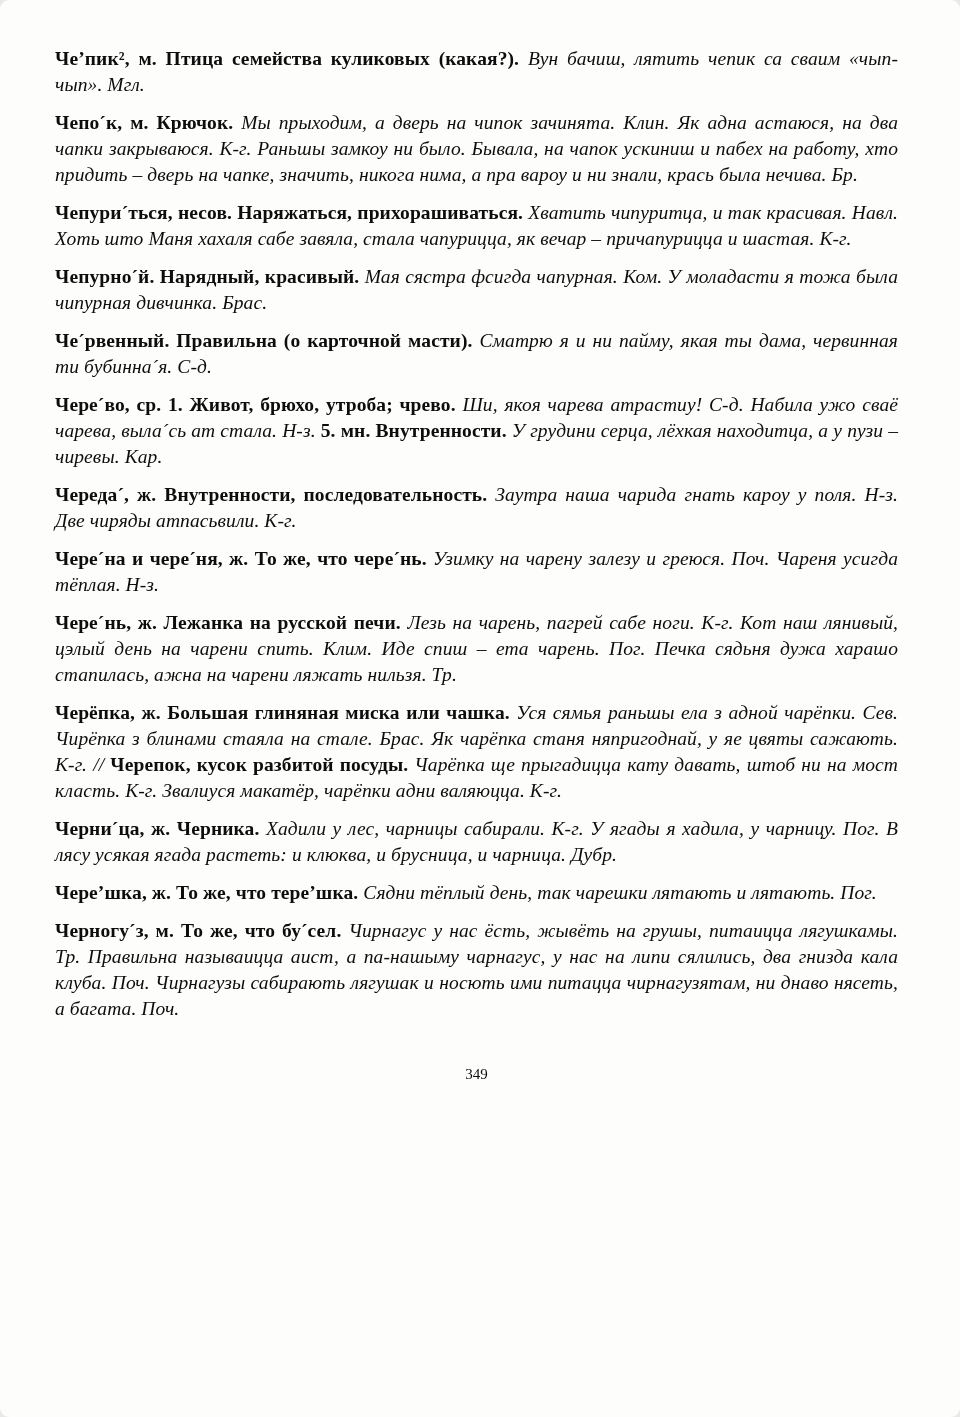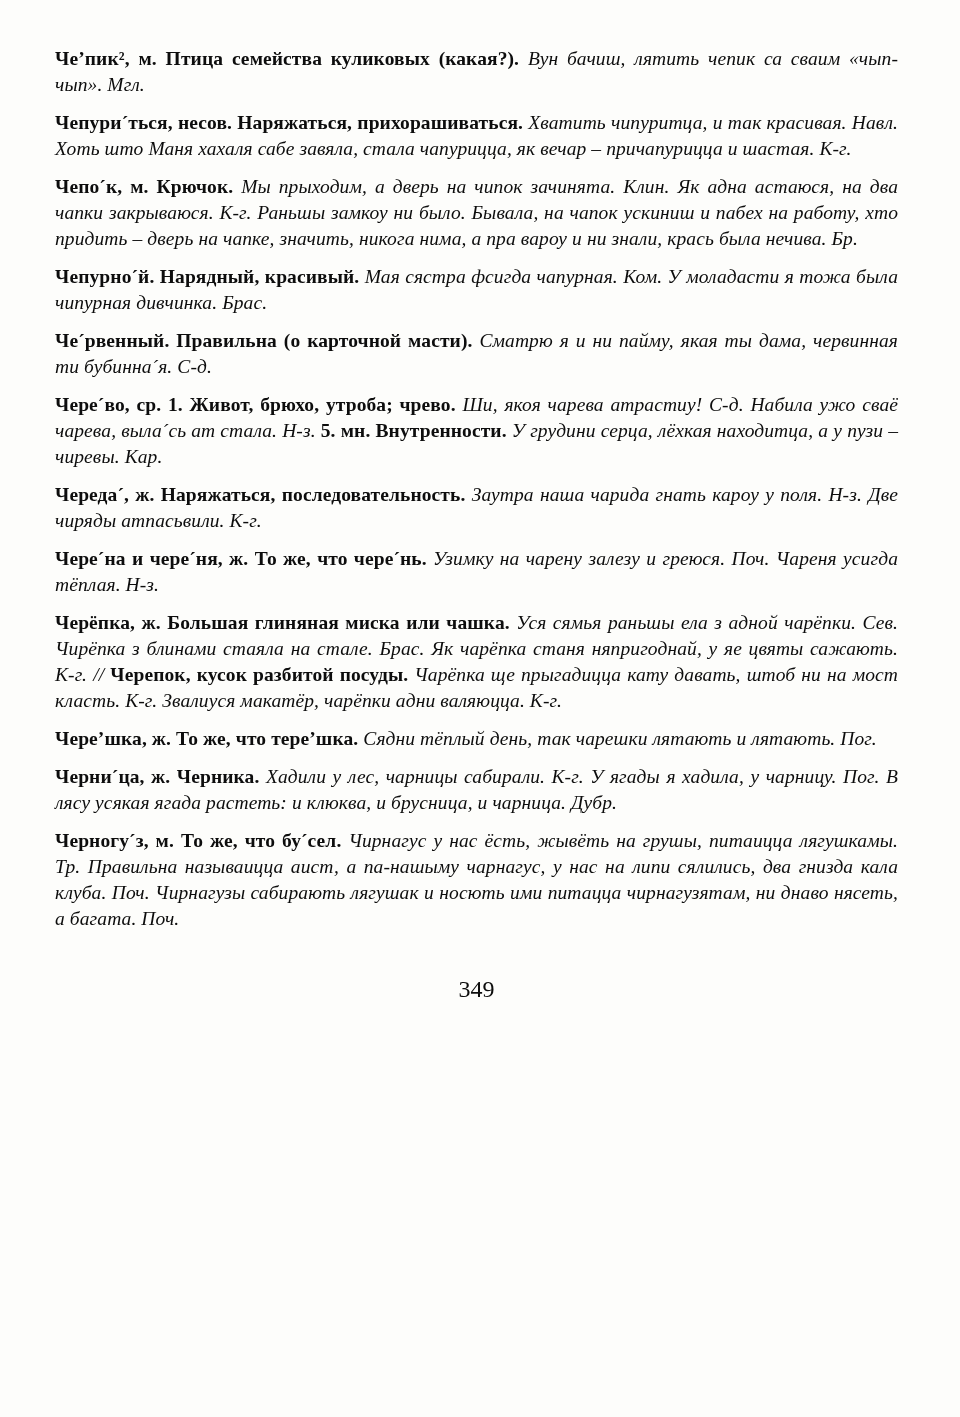--- a/index.html
+++ b/index.html
@@ -11,20 +11,21 @@
     position: relative;
     width: 960px;
     height: 1417px;
     margin: 0 auto;
     background: #fdfdfb;
     box-sizing: border-box;
     padding: 46px 62px 0 55px;
     font-family: "Liberation Serif", "DejaVu Serif", serif;
     color: #0d0d0d;
     overflow: hidden;
+    border-radius: 9px;
   }
   .entries {
     width: 100%;
   }
   .entry {
     margin: 0 0 12px 0;
     font-size: 19.5px;
     line-height: 26px;
     text-align: justify;
     letter-spacing: 0.1px;
@@ -33,36 +34,37 @@
     font-weight: 700;
     font-style: normal;
   }
   .run-italic {
     font-style: italic;
     font-weight: 400;
   }
   .page-footer {
     margin-top: 44px;
     text-align: center;
-    font-size: 24px;
+    font-size: 15px;
     font-style: normal;
   }
 </style>
 </head>
 <body>
 
 <div class="page">
   <div class="entries">
       <p class="entry"><span class="run-bold">Че’пик², м. Птица семейства куликовых (какая?).</span> <span class="run-italic">Вун бачиш, лятить чепик са сваим «чып-чып». Мгл.</span></p>
+      <p class="entry"><span class="run-bold">Чепо´к, м. Крючок.</span> <span class="run-italic">Мы прыходим, а дверь на чипок зачинята. Клин. Як адна астаюся, на два чапки закрываюся. К-г. Раньшы замкоу ни было. Бывала, на чапок ускиниш и пабех на работу, хто придить – дверь на чапке, значить, никога нима, а пра вароу и ни знали, крась была нечива. Бр.</span></p>
       <p class="entry"><span class="run-bold">Чепури´ться, несов. Наряжаться, прихорашиваться.</span> <span class="run-italic">Хватить чипуритца, и так красивая. Навл. Хоть што Маня хахаля сабе завяла, стала чапурицца, як вечар – причапурицца и шастая. К-г.</span></p>
-      <p class="entry"><span class="run-bold">Чепо´к, м. Крючок.</span> <span class="run-italic">Мы прыходим, а дверь на чипок зачинята. Клин. Як адна астаюся, на два чапки закрываюся. К-г. Раньшы замкоу ни было. Бывала, на чапок ускиниш и пабех на работу, хто придить – дверь на чапке, значить, никога нима, а пра вароу и ни знали, крась была нечива. Бр.</span></p>
       <p class="entry"><span class="run-bold">Чепурно´й. Нарядный, красивый.</span> <span class="run-italic">Мая сястра фсигда чапурная. Ком. У моладасти я тожа была чипурная дивчинка. Брас.</span></p>
       <p class="entry"><span class="run-bold">Че´рвенный. Правильна (о карточной масти).</span> <span class="run-italic">Сматрю я и ни пайму, якая ты дама, червинная ти бубинна´я. С-д.</span></p>
       <p class="entry"><span class="run-bold">Чере´во, ср. 1. Живот, брюхо, утроба; чрево.</span> <span class="run-italic">Ши, якоя чарева атрастиу! С-д. Набила ужо сваё чарева, выла´сь ат стала. Н-з.</span> <span class="run-bold">5. мн. Внутренности.</span> <span class="run-italic">У грудини серца, лёхкая находитца, а у пузи – чиревы. Кар.</span></p>
-      <p class="entry"><span class="run-bold">Череда´, ж. Наряжаться, последовательность.</span> <span class="run-italic">Заутра наша чарида гнать кароу у поля. Н-з. Две чиряды атпасьвили. К-г.</span></p>
+      <p class="entry"><span class="run-bold">Череда´, ж. Внутренности, последовательность.</span> <span class="run-italic">Заутра наша чарида гнать кароу у поля. Н-з. Две чиряды атпасьвили. К-г.</span></p>
       <p class="entry"><span class="run-bold">Чере´на и чере´ня, ж. То же, что чере´нь.</span> <span class="run-italic">Узимку на чарену залезу и греюся. Поч. Чареня усигда тёплая. Н-з.</span></p>
+      <p class="entry"><span class="run-bold">Чере´нь, ж. Лежанка на русской печи.</span> <span class="run-italic">Лезь на чарень, пагрей сабе ноги. К-г. Кот наш лянивый, цэлый день на чарени спить. Клим. Иде спиш – ета чарень. Пог. Печка сядьня дужа харашо стапилась, ажна на чарени ляжать нильзя. Тр.</span></p>
       <p class="entry"><span class="run-bold">Черёпка, ж. Большая глиняная миска или чашка.</span> <span class="run-italic">Уся сямья раньшы ела з адной чарёпки. Сев. Чирёпка з блинами стаяла на стале. Брас. Як чарёпка станя няпригоднай, у яе цвяты сажають. К-г. //</span> <span class="run-bold">Черепок, кусок разбитой посуды.</span> <span class="run-italic">Чарёпка ще прыгадицца кату давать, штоб ни на мост класть. К-г. Звалиуся макатёр, чарёпки адни валяюцца. К-г.</span></p>
+      <p class="entry"><span class="run-bold">Черни´ца, ж. Черника.</span> <span class="run-italic">Хадили у лес, чарницы сабирали. К-г. У ягады я хадила, у чарницу. Пог. В лясу усякая ягада растеть: и клюква, и брусница, и чарница. Дубр.</span></p>
       <p class="entry"><span class="run-bold">Чере’шка, ж. То же, что тере’шка.</span> <span class="run-italic">Сядни тёплый день, так чарешки лятають и лятають. Пог.</span></p>
-      <p class="entry"><span class="run-bold">Черни´ца, ж. Черника.</span> <span class="run-italic">Хадили у лес, чарницы сабирали. К-г. У ягады я хадила, у чарницу. Пог. В лясу усякая ягада растеть: и клюква, и брусница, и чарница. Дубр.</span></p>
       <p class="entry"><span class="run-bold">Черногу´з, м. То же, что бу´сел.</span> <span class="run-italic">Чирнагус у нас ёсть, жывёть на грушы, питаицца лягушкамы. Тр. Правильна называицца аист, а па-нашыму чарнагус, у нас на липи сялились, два гнизда кала клуба. Поч. Чирнагузы сабирають лягушак и носють ими питацца чирнагузятам, ни днаво нясеть, а багата. Поч.</span></p>
     </div>
   <div class="page-footer">349</div>
 </div>
 
 </body></html>

